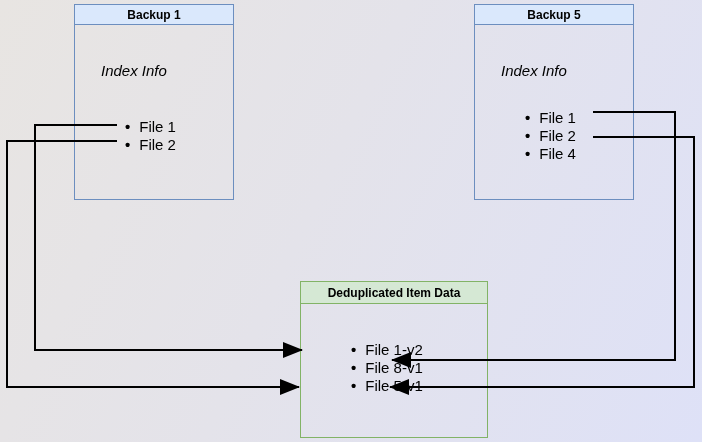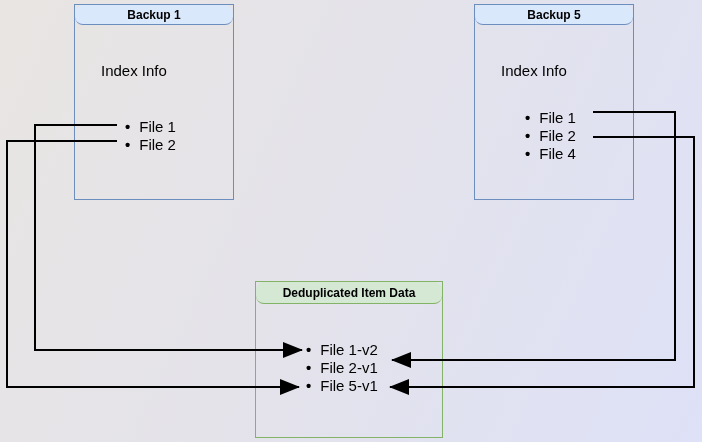--- a/index.html
+++ b/index.html
@@ -13,43 +13,43 @@
     background: linear-gradient(115deg, #e8e5e2 0%, #e4e3ea 45%, #dee1f7 100%);
   }
 
   .box {
     position: absolute;
     box-sizing: border-box;
     border: 1px solid;
     background: transparent;
   }
   .box.blue  { border-color: var(--blue-border, #6c8ebf); }
-  .box.green { border-color: var(--green-border, #82b366); }
+  .box.green { border-color: var(--green-border, #82b366); margin-left: 45px; }
 
   .box-header {
     box-sizing: border-box;
     display: flex;
     align-items: center;
     justify-content: center;
     font-size: 12px;
     font-weight: bold;
     color: #000;
     border-bottom: 1px solid;
-    border-radius: 8px;
   }
   .blue  .box-header { background: var(--blue-fill, #dae8fc);  border-color: var(--blue-border, #6c8ebf);  height: 20px; }
   .green .box-header { background: var(--green-fill, #d5e8d4); border-color: var(--green-border, #82b366); height: 22px; }
 
   .box-label {
     position: absolute;
     left: 26px;
     top: 57px;
     font-size: 15px;
     line-height: 18px;
     color: #000;
+    font-style: italic;
   }
 
   ul.file-list {
     position: absolute;
     margin: 0;
     padding: 0;
     list-style: none;
     font-size: 15px;
     line-height: 18px;
     color: #000;
@@ -100,21 +100,21 @@
         <li>File 1</li>
         <li>File 2</li>
         <li>File 4</li>
       </ul>
   </div>
 
   <div class="box green" style="left:255px; top:281px; width:188px; height:157px;">
     <div class="box-header">Deduplicated Item Data</div>
     <ul class="file-list dedup-list">
         <li>File 1-v2</li>
-        <li>File 2-v1</li>
+        <li>File 8-v1</li>
         <li>File 5-v1</li>
       </ul>
   </div>
 
   <svg class="connector-layer" viewBox="0 0 702 442" xmlns="http://www.w3.org/2000/svg">
     <defs>
       <marker id="arrowhead" viewBox="0 0 10 8" refX="9.5" refY="4" markerWidth="10" markerHeight="8" orient="auto">
         <path d="M0,0 L10,4 L0,8 z" fill="#000000"></path>
       </marker>
     </defs>

